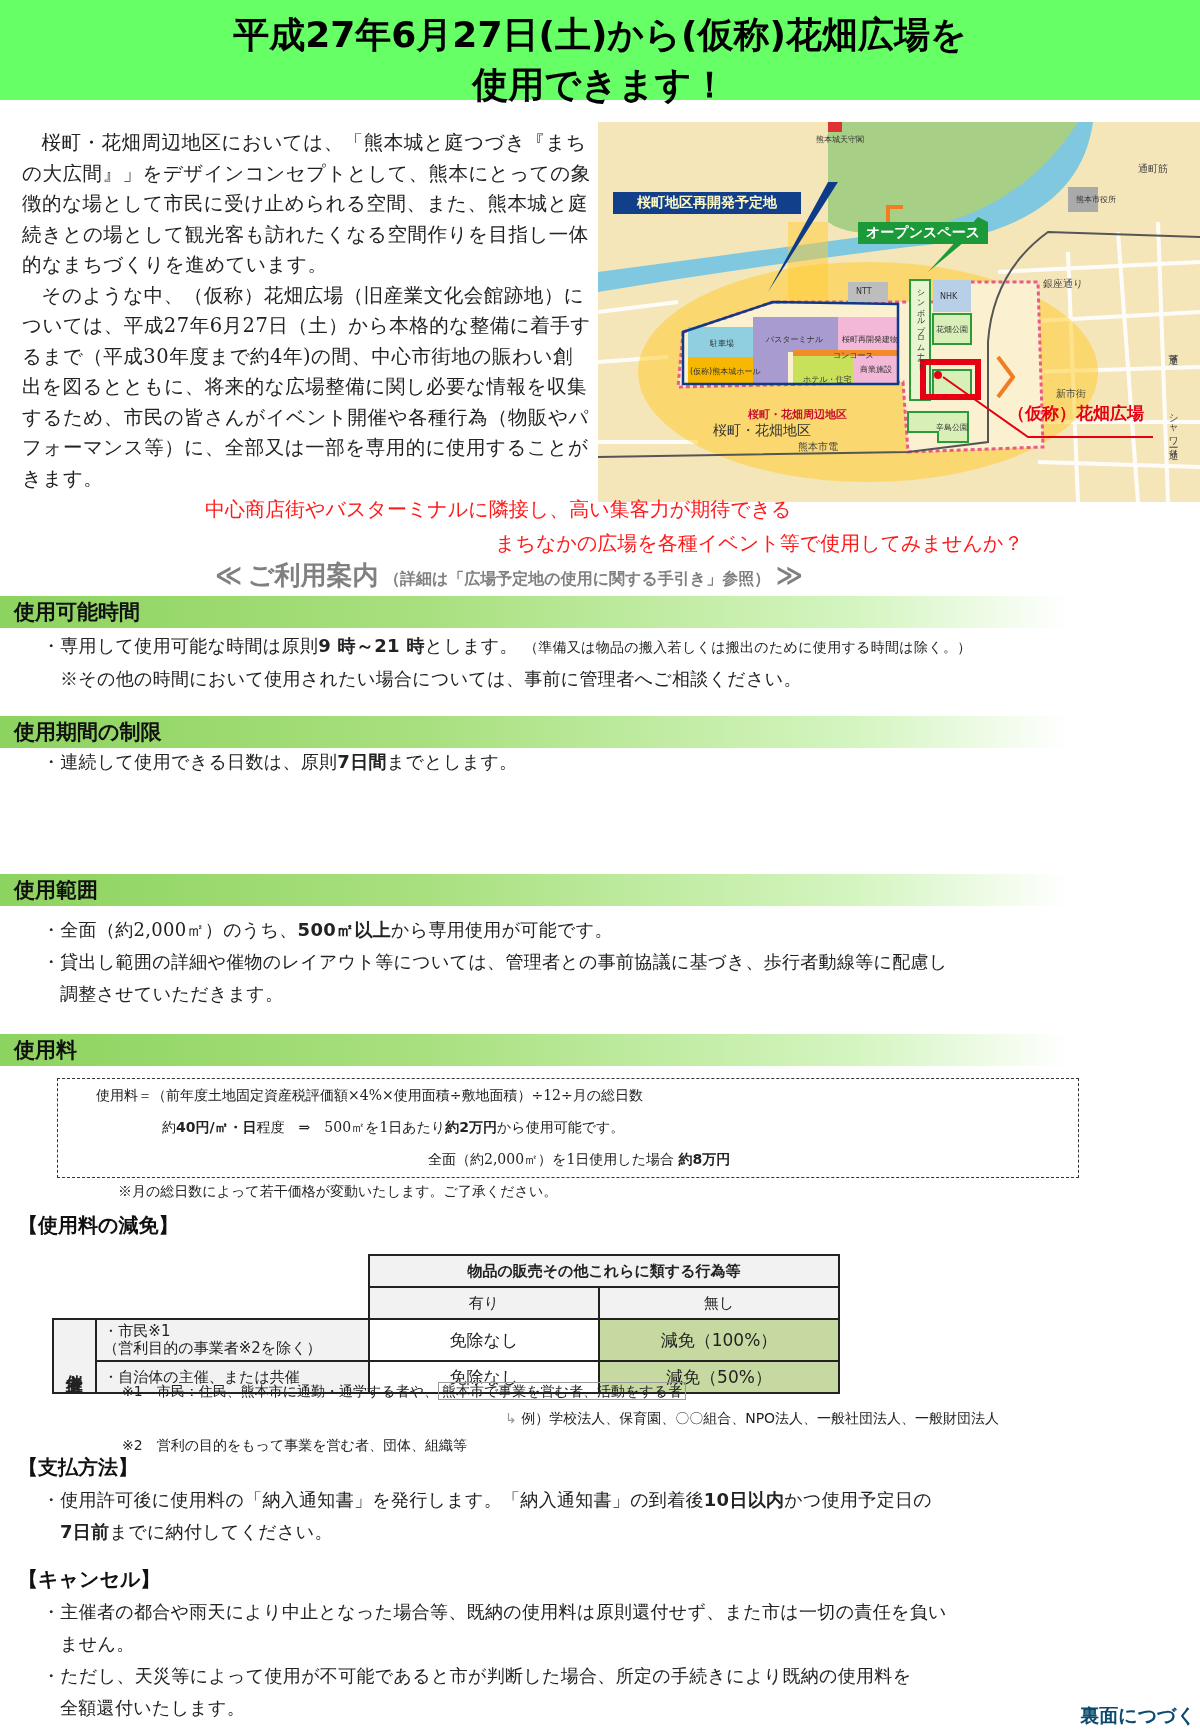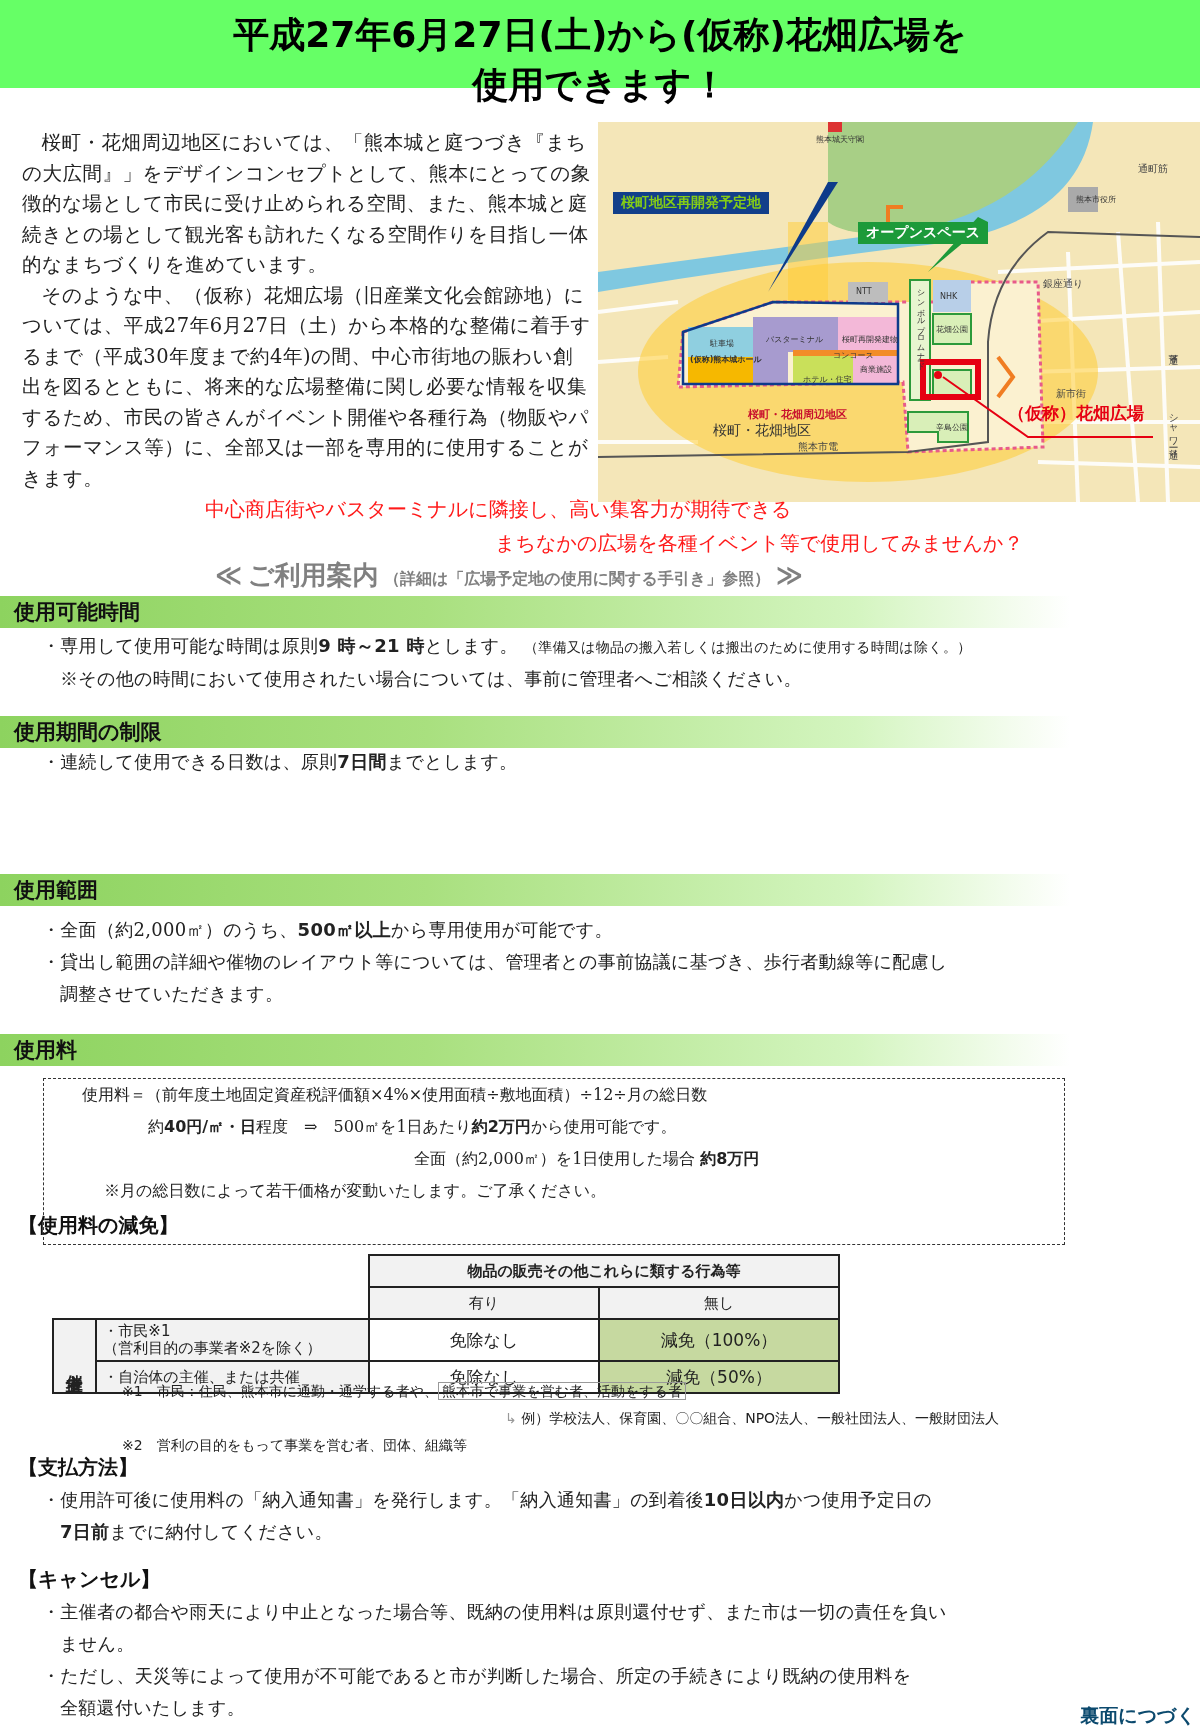--- a/index.html
+++ b/index.html
@@ -4,40 +4,40 @@
 <style>
   * { box-sizing: border-box; margin: 0; padding: 0; }
   body {
     width: 1200px; height: 1733px; overflow: hidden;
     background: #ffffff;
     font-family: "DejaVu Serif", "Liberation Serif", serif;
     color: #222;
     position: relative;
   }
   .title-banner {
-    position: absolute; left: 0; top: 0; width: 1200px; height: 88px;
+    position: absolute; left: 0; top: 0; width: 1200px; height: 100px;
     background: #66ff66;
     text-align: center;
     font-family: "DejaVu Sans", "Liberation Sans", sans-serif;
     font-weight: bold; color: #000;
     font-size: 36px; line-height: 50px;
     padding-top: 10px;
   }
   .intro {
     position: absolute; left: 22px; top: 128px; width: 570px;
     font-size: 19.5px; line-height: 30.5px; letter-spacing: 0.5px;
   }
   .intro p { text-indent: 1em; }
   .map {
     position: absolute; left: 598px; top: 122px; width: 602px; height: 380px;
     background: #f4e6b8; overflow: hidden;
   }
   .map svg { position: absolute; left: 0; top: 0; }
   .map-label { position: absolute; font-family: "DejaVu Sans", "Liberation Sans", sans-serif; white-space: nowrap; }
-  .tag-blue { background: #123f8a; color: #84cc16; font-weight: bold; font-size: 14px; padding: 2px 8px; }
+  .tag-blue { background: #123f8a; color: #fef9c3; font-weight: bold; font-size: 14px; padding: 2px 24px; }
   .tag-green { background: #1c9a3a; color: #fff; font-weight: bold; font-size: 14px; padding: 2px 8px; }
   .lbl-small { font-size: 8px; color: #333; }
   .lbl-road { font-size: 10px; color: #444; }
   .lbl-red-big { color: #e60012; font-weight: bold; font-size: 17px; }
   .lbl-district-red { color: #c8102e; font-weight: bold; font-size: 11px; }
   .lbl-district { color: #333; font-size: 14px; }
   .vert { writing-mode: vertical-rl; }
 
   .catch {
     position: absolute; font-family: "DejaVu Sans", "Liberation Sans", sans-serif;
@@ -60,23 +60,23 @@
   }
   .body-text {
     position: absolute; left: 42px; width: 1130px;
     font-size: 18px; line-height: 32px; letter-spacing: 0.3px;
   }
   .body-text .indent { padding-left: 18px; }
   .body-text b { font-family: "DejaVu Sans", "Liberation Sans", sans-serif; font-weight: bold; }
   .note-small { font-size: 14px; }
 
   .fee-box {
-    position: absolute; left: 43px; top: 1078px; width: 1022px; height: 167px;
+    position: absolute; left: 57px; top: 1078px; width: 1022px; height: 100px;
     border: 1.5px dashed #333;
-    font-size: 16px; line-height: 32px;
+    font-size: 14px; line-height: 32px;
   }
   .fee-box b { font-family: "DejaVu Sans", "Liberation Sans", sans-serif; font-weight: bold; }
 
   .bracket-head {
     position: absolute; left: 22px;
     font-family: "DejaVu Sans", "Liberation Sans", sans-serif;
     font-weight: bold; font-size: 20px; color: #111;
   }
   table.exempt {
     position: absolute; left: 52px; top: 1238px;
@@ -180,21 +180,21 @@
   <div class="map-label lbl-road" style="left:458px;top:265px;">新市街</div>
   <div class="map-label lbl-road" style="left:200px;top:318px;">熊本市電</div>
   <div class="map-label lbl-small" style="left:258px;top:165px;">NTT</div>
   <div class="map-label lbl-small" style="left:342px;top:170px;">NHK</div>
   <div class="map-label lbl-small" style="left:112px;top:216px;">駐車場</div>
   <div class="map-label lbl-small" style="left:168px;top:212px;">バスターミナル</div>
   <div class="map-label lbl-small" style="left:244px;top:212px;">桜町再開発建物</div>
   <div class="map-label lbl-small" style="left:235px;top:228px;">コンコース</div>
   <div class="map-label lbl-small" style="left:262px;top:242px;">商業施設</div>
   <div class="map-label lbl-small" style="left:205px;top:252px;">ホテル・住宅</div>
-  <div class="map-label lbl-small" style="left:92px;top:232px;font-weight:bold;">(仮称)熊本城ホール</div>
+  <div class="map-label lbl-small" style="left:92px;top:244px;">(仮称)熊本城ホール</div>
   <div class="map-label lbl-small vert" style="left:316px;top:162px;">シンボルプロムナード</div>
   <div class="map-label lbl-small" style="left:338px;top:202px;">花畑公園</div>
   <div class="map-label lbl-small" style="left:338px;top:300px;">辛島公園</div>
   <div class="map-label lbl-district-red" style="left:150px;top:285px;">桜町・花畑周辺地区</div>
   <div class="map-label lbl-district" style="left:115px;top:300px;">桜町・花畑地区</div>
   <div class="map-label lbl-red-big" style="left:410px;top:280px;">（仮称）花畑広場</div>
 </div>
 
 <div class="catch" style="left:205px;top:496px;">中心商店街やバスターミナルに隣接し、高い集客力が期待できる</div>
 <div class="catch" style="left:495px;top:530px;">まちなかの広場を各種イベント等で使用してみませんか？</div>

